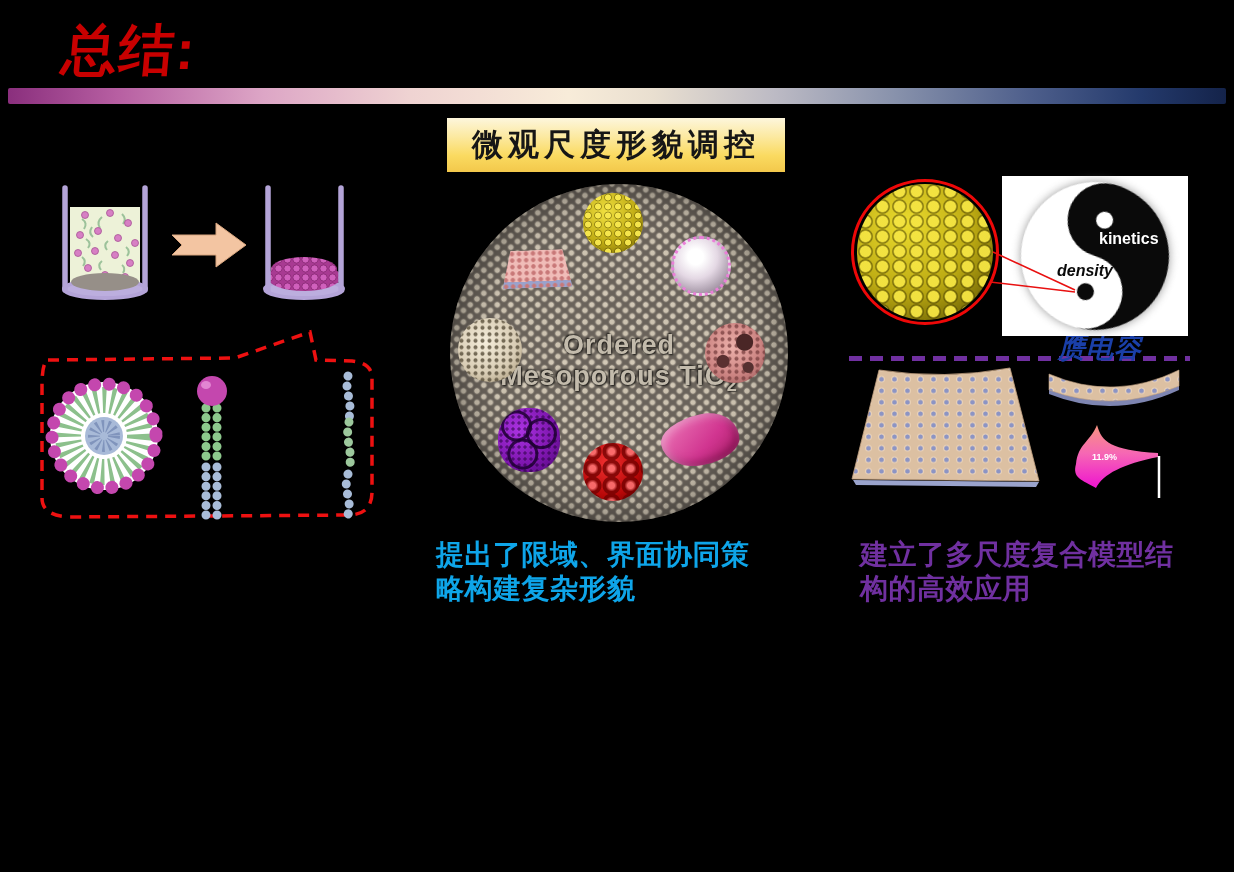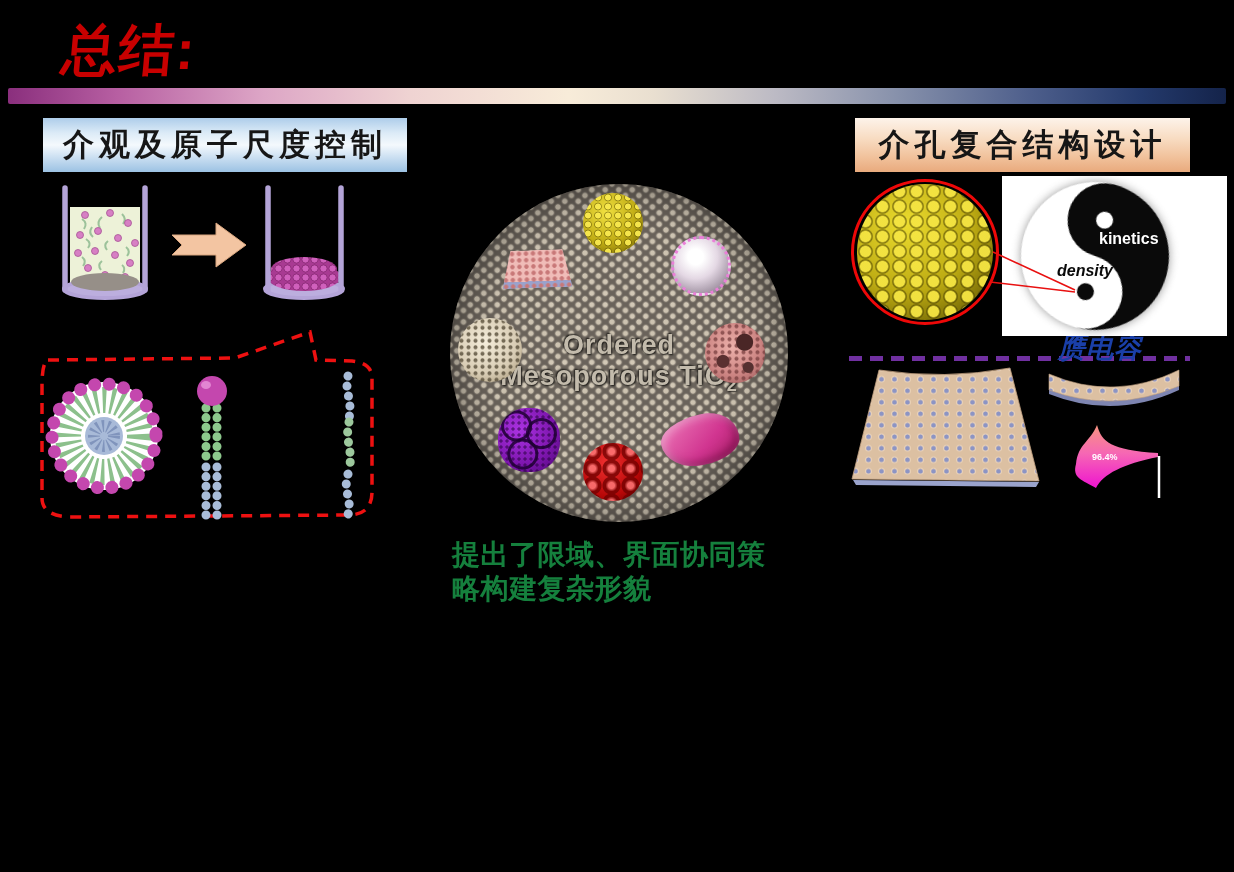--- a/index.html
+++ b/index.html
@@ -24,21 +24,21 @@
     background:linear-gradient(180deg,#aecdea 0%,#dcebf7 28%,#f4f9fd 50%,#c9def1 74%,#9cc2e3 100%);}
   .hdr-gold  {left:447px;width:338px;
     background:linear-gradient(180deg,#fdf6dc 0%,#fce9a0 35%,#fada60 70%,#f3c84b 100%);}
   .hdr-peach {left:855px;width:335px;
     background:linear-gradient(180deg,#fdf3ea 0%,#f8dcc2 38%,#f1c29c 72%,#e9aa7d 100%);}
 
   
   .caption{position:absolute;top:538px;width:336px;font-weight:bold;font-size:28px;
            line-height:1.2;letter-spacing:.5px;}
   .cap1{left:45px;color:#c00404;}
-  .cap2{left:452px;color:#15803d;}
+  .cap2{left:436px;color:#0ea5e9;}
   .cap3{left:860px;color:#7030a0;}
 
   svg{position:absolute;overflow:visible;}
 
   
   .tem-circle{position:absolute;left:450px;top:184px;width:338px;height:338px;border-radius:50%;
     background-color:#6a635b;
     background-image:
       radial-gradient(circle,#d2c8b6 0 2.2px,rgba(210,200,182,.25) 3px,transparent 4px),
       radial-gradient(circle,#cdc3b1 0 2.2px,rgba(205,195,177,.25) 3px,transparent 4px);
@@ -96,40 +96,39 @@
     box-shadow:inset 3px 3px 8px rgba(255,255,255,.35), inset -4px -4px 9px rgba(90,0,50,.5);}
 
   
   .golf-ring{position:absolute;left:851px;top:179px;width:148px;height:146px;border-radius:50%;
     border:3.5px solid #ee0808;box-sizing:border-box;display:flex;align-items:center;justify-content:center;}
   .golf-ball{width:136px;height:136px;border-radius:50%;
     background-image:
       radial-gradient(circle,rgba(244,228,66,.95) 0 5px,rgba(66,58,0,.6) 6.6px,transparent 8px),
       radial-gradient(circle at 36% 30%,#ecdc2e,#bcaa12 52%,#6e6204 86%,#343000 100%);
     background-size:17px 15px,100% 100%;}
-  .yinyang-box{position:absolute;left:1002px;top:176px;width:186px;height:160px;background:#fff;z-index:2;padding-left:39px;}
+  .yinyang-box{position:absolute;left:1002px;top:176px;width:186px;height:160px;background:#fff;z-index:2;}
   .yy-label{position:absolute;font-weight:bold;z-index:3;font-size:16px;}
   .yy-kinetics{left:97px;top:54px;color:#fff;}
   .yy-density{left:55px;top:86px;color:#0a0a0a;font-style:italic;}
   .pseudocap{position:absolute;left:1058px;top:330px;z-index:1;font-size:27px;font-weight:bold;
     color:#1a3fa8;letter-spacing:1px;font-style:italic;}
   .purple-dash{position:absolute;left:849px;top:356px;width:341px;height:5px;
     background:repeating-linear-gradient(90deg,#7030a0 0 13px,transparent 13px 21px);}
   .retention-label{position:absolute;color:#fff;font-size:9px;font-weight:bold;}
 </style>
 </head>
 <body>
 
 <div id="slide">
 
   <div class="main-title">总结:</div>
   <div class="grad-bar"></div>
 
-  <div class="col-header hdr-blue">介观及原子尺度控制</div>
-  <div class="col-header hdr-peach">介孔复合结构设计</div>
+  <div class="col-header hdr-gold">微观尺度形貌调控</div>
 
   <svg style="left:40px;top:183px;" width="310" height="122" viewBox="0 0 310 122">
     <defs>
       <pattern id="beadsP" width="9" height="9" patternUnits="userSpaceOnUse">
         <rect width="9" height="9" fill="#a83a92"></rect>
         <circle cx="4.5" cy="4.5" r="3.6" fill="#d060bc" stroke="#7c2068" stroke-width="0.7"></circle>
       </pattern>
     </defs>
 
     <g>
@@ -269,17 +268,18 @@
     <defs>
       <linearGradient id="pinkgrad" x1="0" y1="0" x2="0" y2="1">
         <stop offset="0" stop-color="#f79480"></stop>
         <stop offset="0.45" stop-color="#f667b4"></stop>
         <stop offset="1" stop-color="#ee14d0"></stop>
       </linearGradient>
     </defs>
     <path d="M 8 44 C 10 24 22 22 29 5 C 34 22 42 30 90 33 L 90 37 C 55 44 35 54 28 68 C 14 60 4 58 8 44 Z" fill="url(#pinkgrad)"></path>
     <line x1="91" y1="36" x2="91" y2="78" stroke="#ffffff" stroke-width="2.5"></line>
   </svg>
-  <div class="retention-label" style="left:1092px;top:452px;">96.4%</div>
+  <div class="retention-label" style="left:1092px;top:452px;">11.9%</div>
 
   <div class="caption cap2">提出了限域、界面协同策略构建复杂形貌</div>
+  <div class="caption cap3">建立了多尺度复合模型结构的高效应用</div>
 
 </div>
 
 </body></html>

